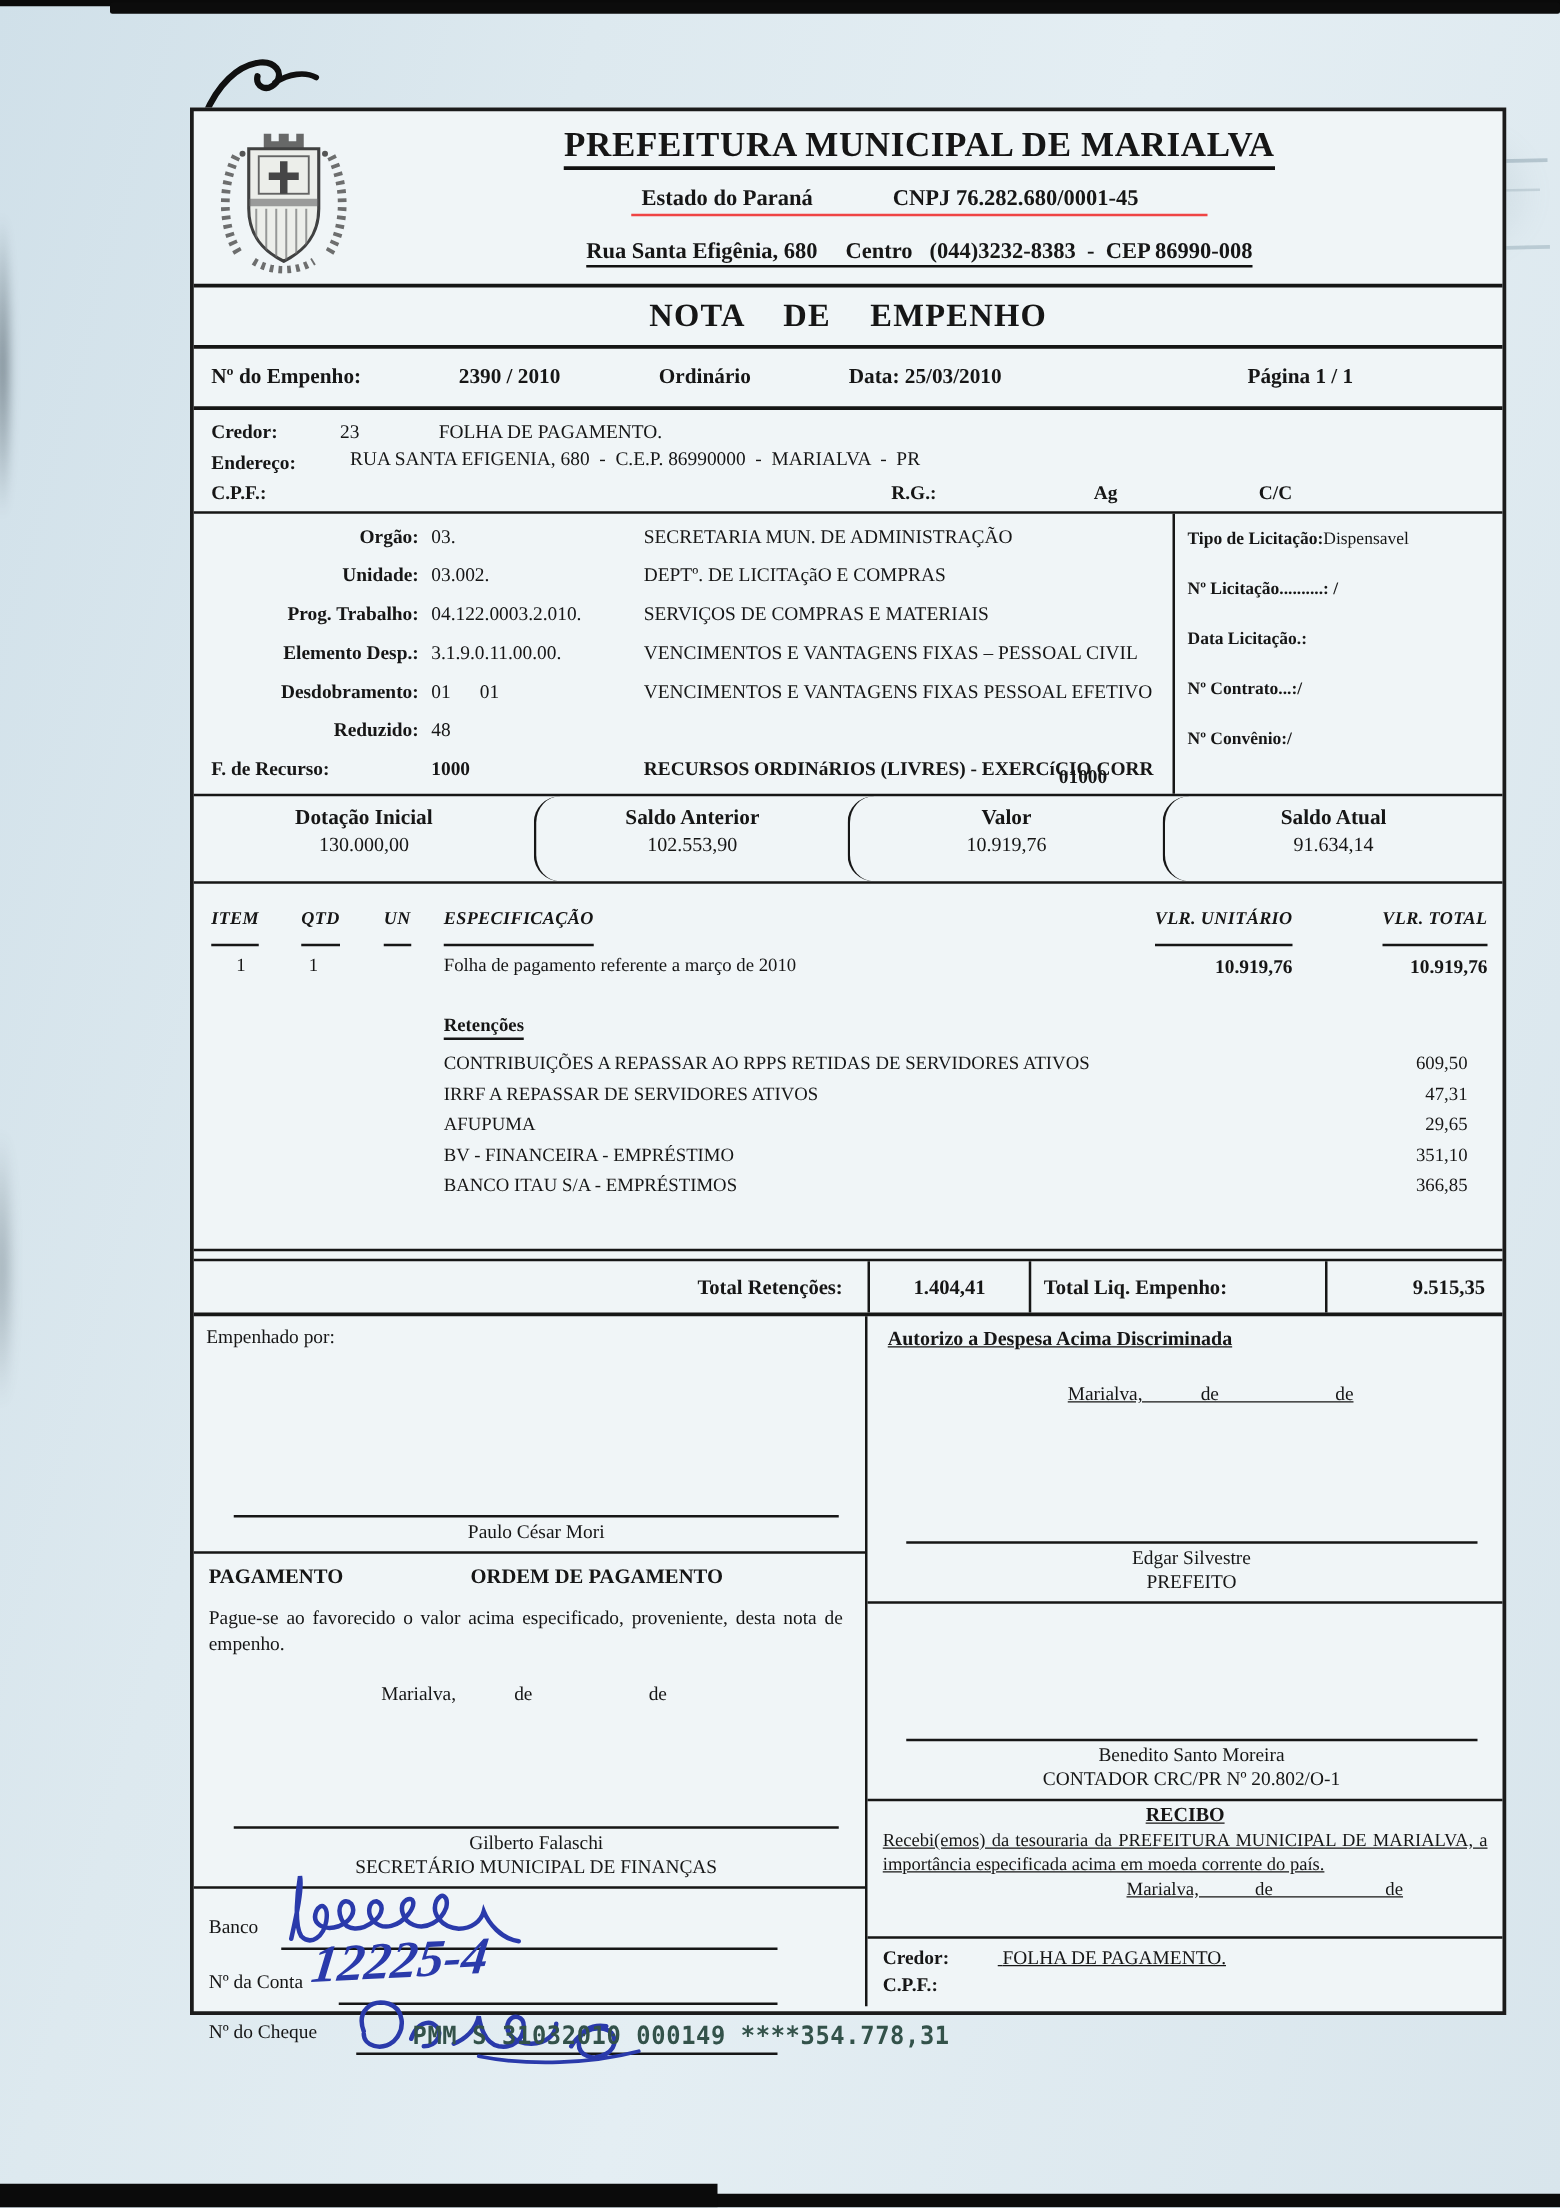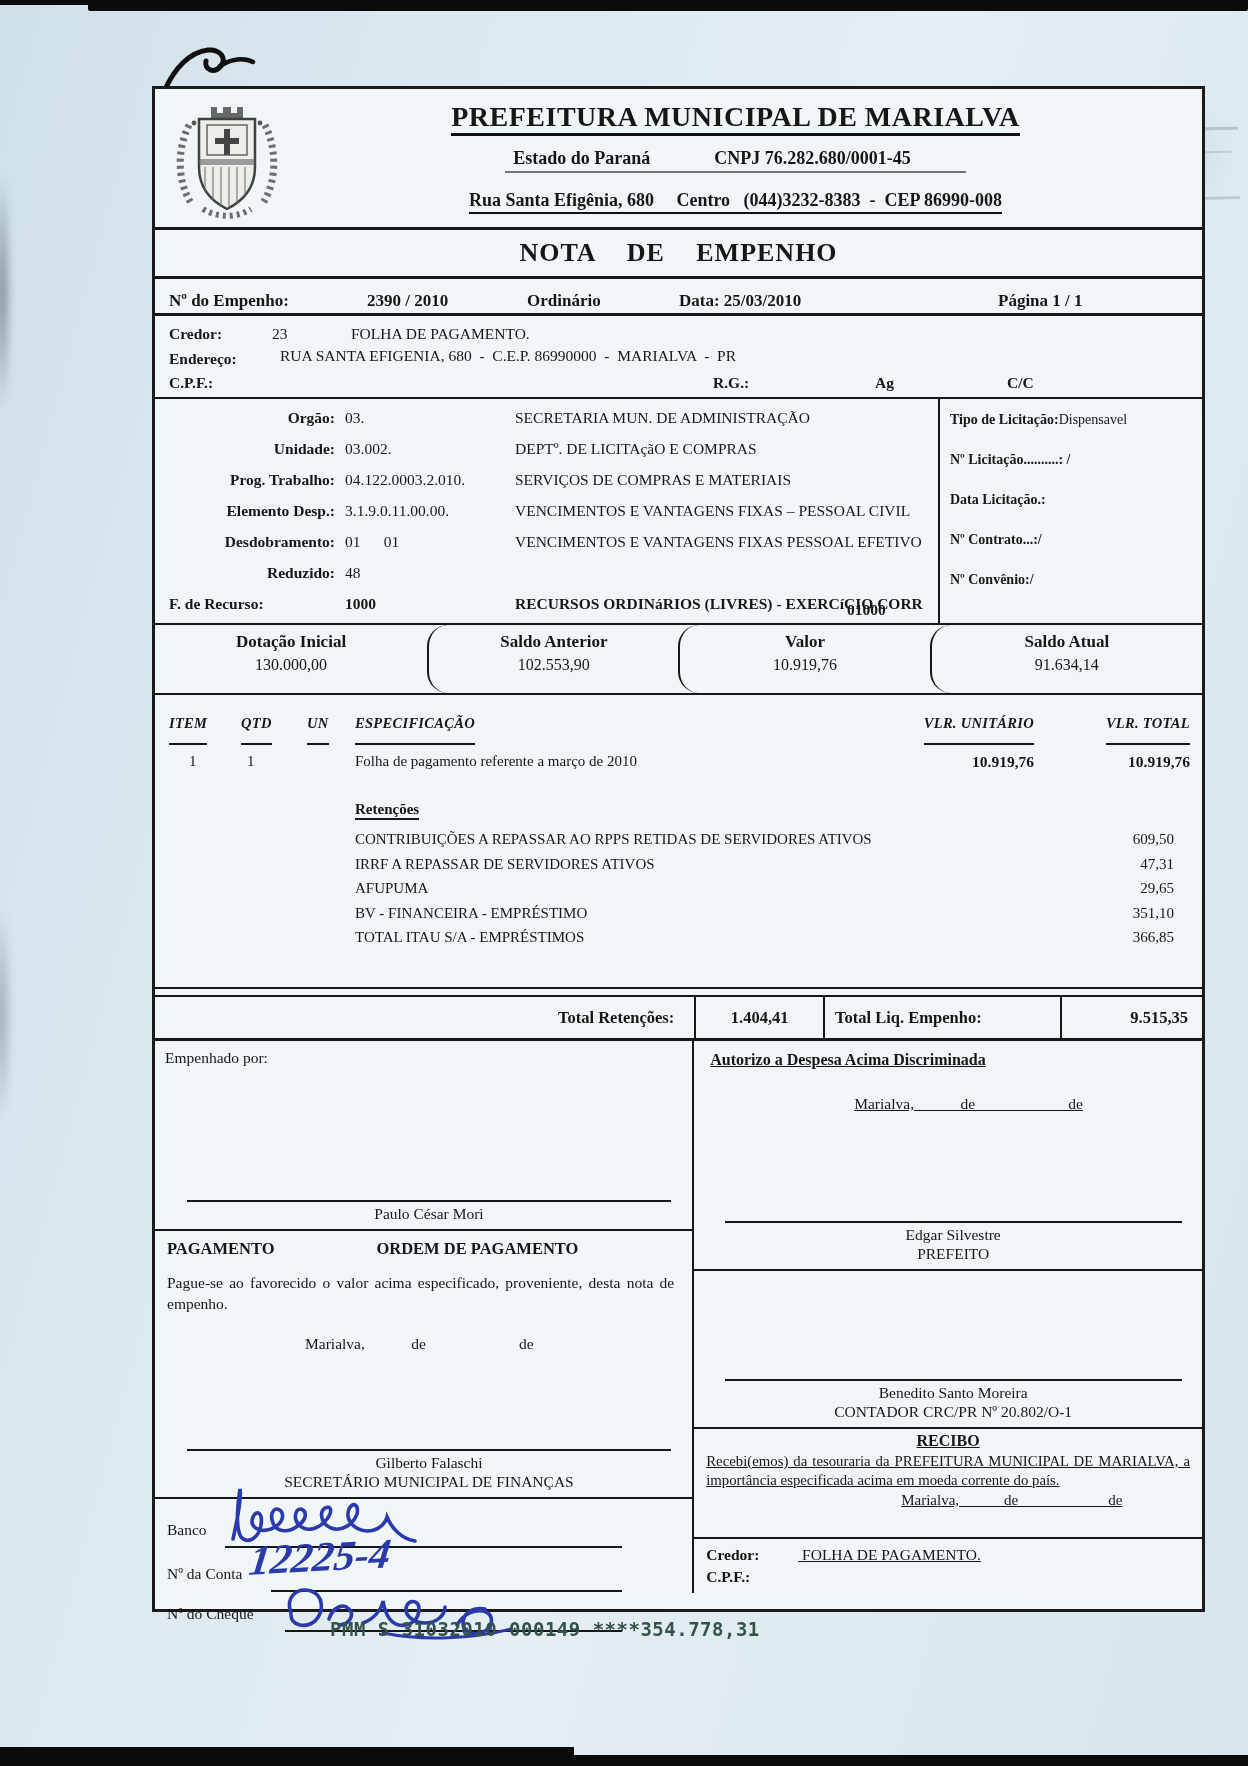--- a/index.html
+++ b/index.html
@@ -24,29 +24,29 @@
   .form{position:absolute;left:152px;top:86px;width:1053px;height:1526px;
         background:#f0f5f7;border:3px solid #1b1b1b;}
   .pre{white-space:pre;}
   .b{font-weight:bold;}
   
   .sec-header{height:138px;position:relative;}
   .logo{position:absolute;left:20px;top:8px;width:104px;height:122px;opacity:.9;}
   .titles{position:absolute;left:150px;right:36px;top:12px;text-align:center;}
   .t1 span{font-size:28px;font-weight:bold;letter-spacing:.5px;border-bottom:3px solid #111;padding-bottom:1px;}
   .t2{margin-top:15px;display:flex;justify-content:center;}
-  .t2-inner{display:flex;gap:64px;border-bottom:2px solid #737373;padding:0 55px 2px 8px;font-size:18px;font-weight:bold;justify-content:space-between;}
+  .t2-inner{display:flex;gap:64px;border-bottom:2px solid #ef4444;padding:0 55px 2px 8px;font-size:18px;font-weight:bold;justify-content:space-between;}
   .t3{margin-top:17px;}
   .t3 span{font-size:18px;font-weight:bold;border-bottom:2px solid #111;padding-bottom:2px;}
   
   .sec-titlebar{height:52px;border-top:3px solid #161616;border-bottom:3px solid #161616;
     display:flex;align-items:center;justify-content:center;font-size:26px;font-weight:bold;
     word-spacing:24px;letter-spacing:1px;}
   
-  .sec-empenho{height:34px;position:relative;font-weight:bold;font-size:17px;border-radius:12px;}
+  .sec-empenho{height:46px;position:relative;font-weight:bold;font-size:17px;border-radius:12px;}
   .sec-empenho span{position:absolute;top:12px;}
   
   .sec-creditor{height:84px;border-top:3px solid #161616;position:relative;font-size:15.5px;}
   .sec-creditor span{position:absolute;}
   
   .sec-budget{height:226px;border-top:2px solid #161616;position:relative;padding-top:8px;font-size:15.5px;}
   .brow{display:flex;height:31px;line-height:22px;}
   .blabel{width:190px;text-align:right;font-weight:bold;padding-right:10px;flex:none;}
   .blabel.left{text-align:left;padding-left:14px;}
   .bcode{width:170px;flex:none;}
@@ -292,21 +292,21 @@
           </div>
         <div class="ret-row">
             <span>AFUPUMA</span>
             <span>29,65</span>
           </div>
         <div class="ret-row">
             <span>BV - FINANCEIRA - EMPRÉSTIMO</span>
             <span>351,10</span>
           </div>
         <div class="ret-row">
-            <span>TOTAL ITAU S/A - EMPRÉSTIMOS</span>
+            <span>BANCO ITAU S/A - EMPRÉSTIMOS</span>
             <span>366,85</span>
           </div>
       </div>
     </div>
 
     <div class="sec-totals">
       <div class="tc tc1">Total Retenções:</div>
       <div class="tc tc2">1.404,41</div>
       <div class="tc tc3">Total Liq. Empenho:</div>
       <div class="tc tc4">9.515,35</div>

